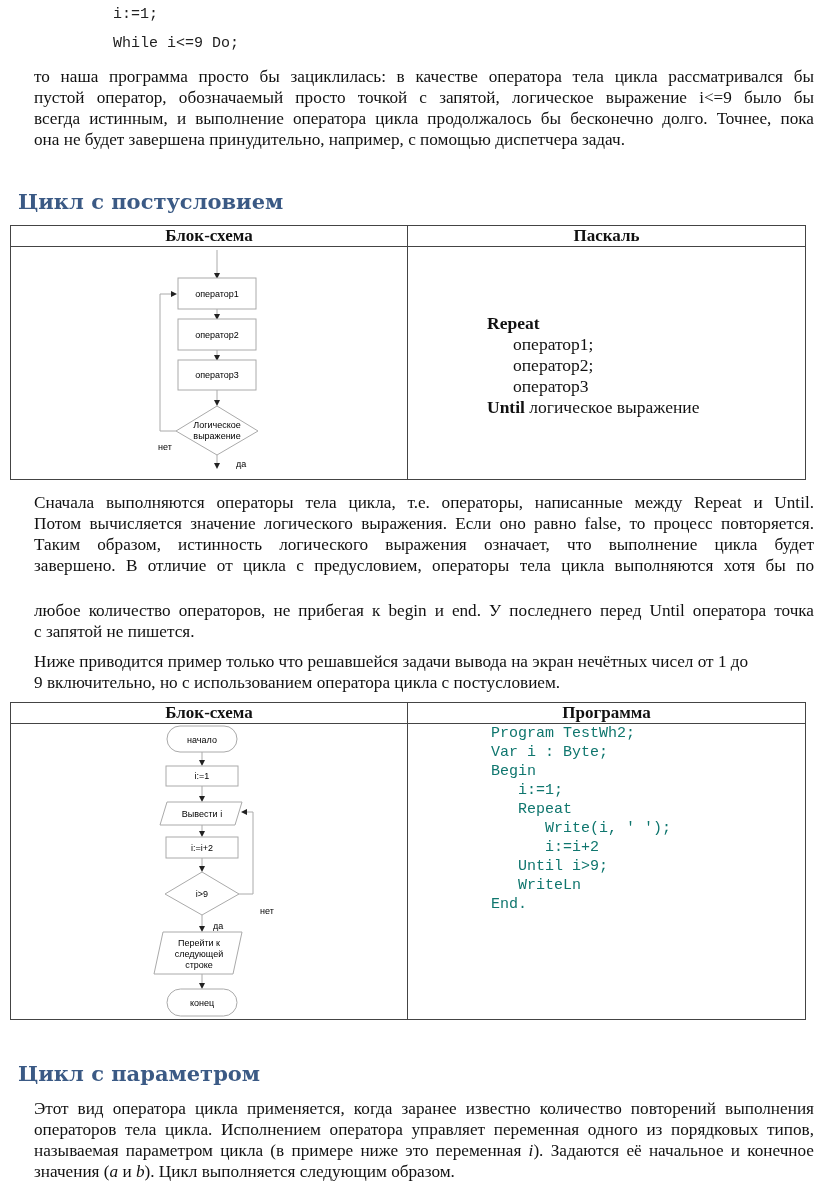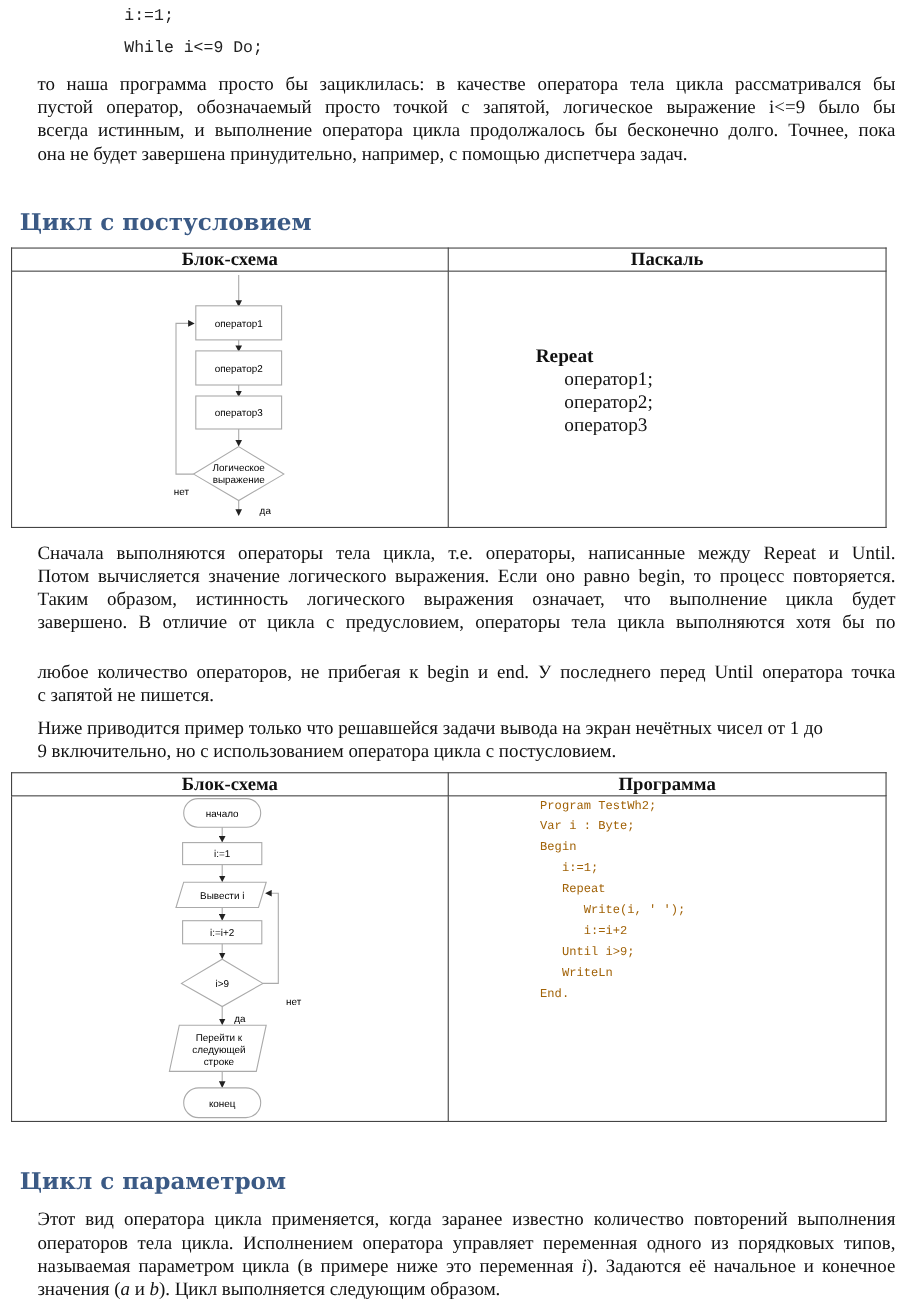--- a/index.html
+++ b/index.html
@@ -10,21 +10,21 @@
   .code-top { left: 113px; font-size: 15px; color: #222; }
   .para { left: 34px; width: 780px; font-size: 17.2px; line-height: 21px; text-align: justify; }
   .para-left { text-align: left; }
   .h2 { left: 18px; font-family: "DejaVu Serif", serif; font-weight: bold; color: #3b5a85; font-size: 21px; }
   table.t { position: absolute; border-collapse: collapse; left: 10px; width: 796px; }
   table.t td, table.t th { border: 1.5px solid #444; padding: 0; vertical-align: top; }
   table.t th { font-weight: bold; font-size: 17px; height: 20px; line-height: 20px; text-align: center; }
   .fc { font-family: "Liberation Sans", sans-serif; font-size: 9px; color: #222; }
   .pascal { position: absolute; left: 487px; top: 313px; font-size: 17.5px; line-height: 21px; }
   .pascal .ind { padding-left: 26px; }
-  .prog { position: absolute; left: 491px; top: 724px; font-size: 11px; line-height: 19px; color: #a16207; white-space: pre; }
+  .prog { position: absolute; left: 491px; top: 724px; font-size: 15px; line-height: 19px; color: #0f766e; white-space: pre; }
 </style>
 </head>
 <body>
 
 <div class="abs mono code-top" style="top:6px;">i:=1;</div>
 <div class="abs mono code-top" style="top:35px;">While i&lt;=9 Do;</div>
 
 <div class="abs para" style="top:66px;">
   <div style="text-align-last:justify;">то наша программа просто бы зациклилась: в качестве оператора тела цикла рассматривался бы</div>
   <div style="text-align-last:justify;">пустой оператор, обозначаемый просто точкой с запятой, логическое выражение i&lt;=9 было бы</div>
@@ -72,25 +72,26 @@
   <text class="fc" x="77" y="191" text-anchor="middle">выражение</text>
   <text class="fc" x="18" y="202">нет</text>
   <text class="fc" x="96" y="219">да</text>
 </svg>
 
 <div class="pascal">
   <div><b>Repeat</b></div>
   <div class="ind">оператор1;</div>
   <div class="ind">оператор2;</div>
   <div class="ind">оператор3</div>
+  <div><b>Until</b><span> логическое выражение</span></div>
 </div>
 
 <div class="abs para" style="top:492px;">
   <div style="text-align-last:justify;">Сначала выполняются операторы тела цикла, т.е. операторы, написанные между Repeat и Until.</div>
-  <div style="text-align-last:justify;">Потом вычисляется значение логического выражения. Если оно равно begin, то процесс повторяется.</div>
+  <div style="text-align-last:justify;">Потом вычисляется значение логического выражения. Если оно равно false, то процесс повторяется.</div>
   <div style="text-align-last:justify;">Таким образом, истинность логического выражения означает, что выполнение цикла будет</div>
   <div style="text-align-last:justify;">завершено. В отличие от цикла с предусловием, операторы тела цикла выполняются хотя бы по</div>
   <div style="text-align-last:justify;margin-top:24px;">любое количество операторов, не прибегая к begin и end. У последнего перед Until оператора точка</div>
   <div>с запятой не пишется.</div>
 </div>
 
 <div class="abs para para-left" style="top:651px;">
   <div>Ниже приводится пример только что решавшейся задачи вывода на экран нечётных чисел от 1 до</div>
   <div>9 включительно, но с использованием оператора цикла с постусловием.</div>
 </div>

